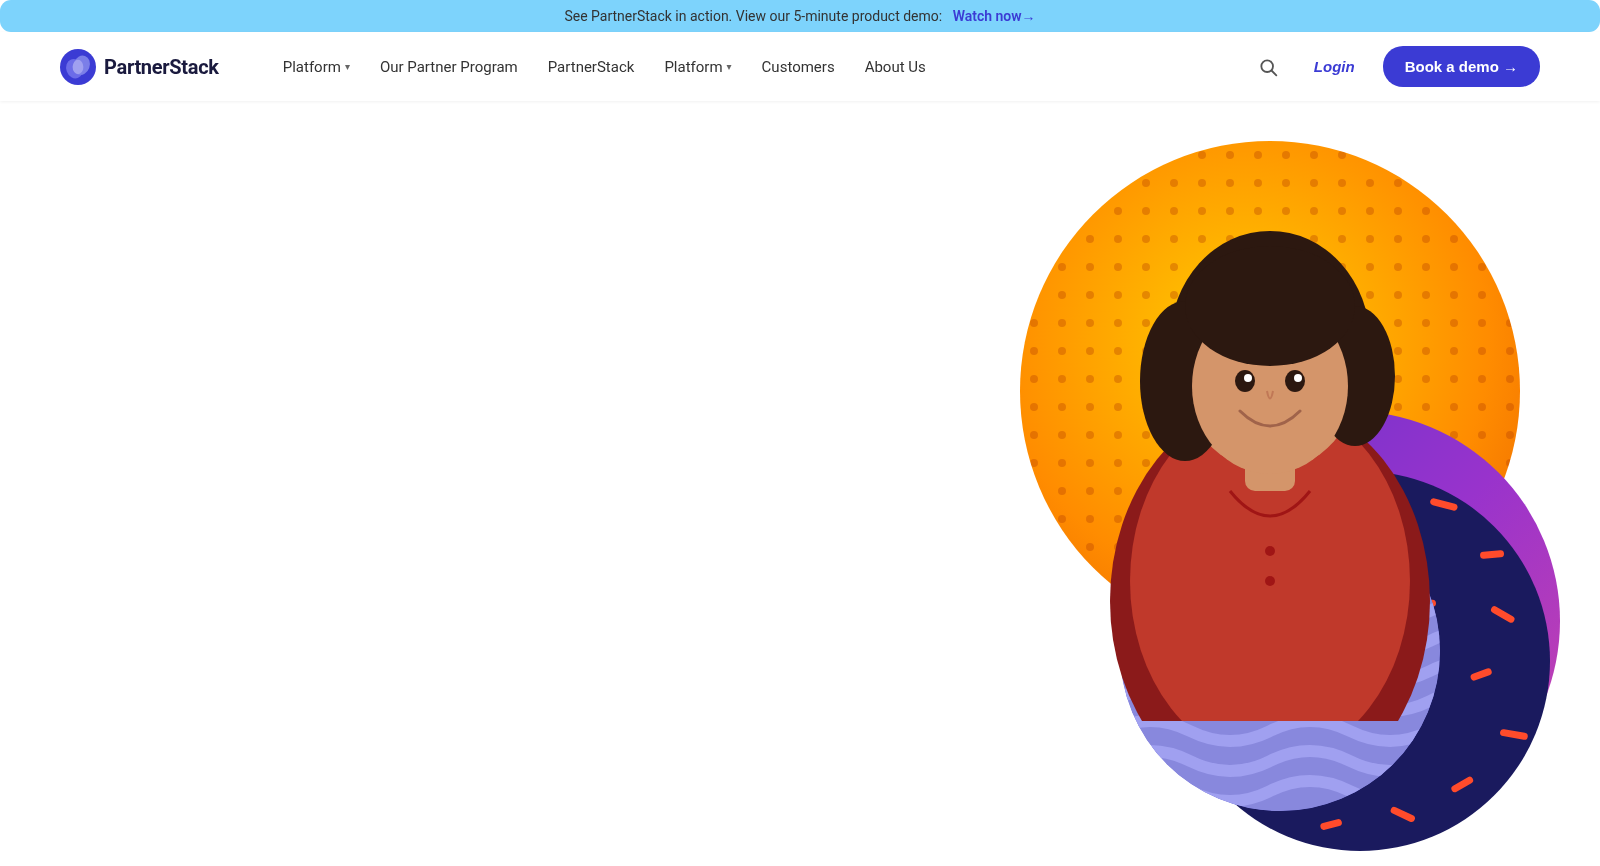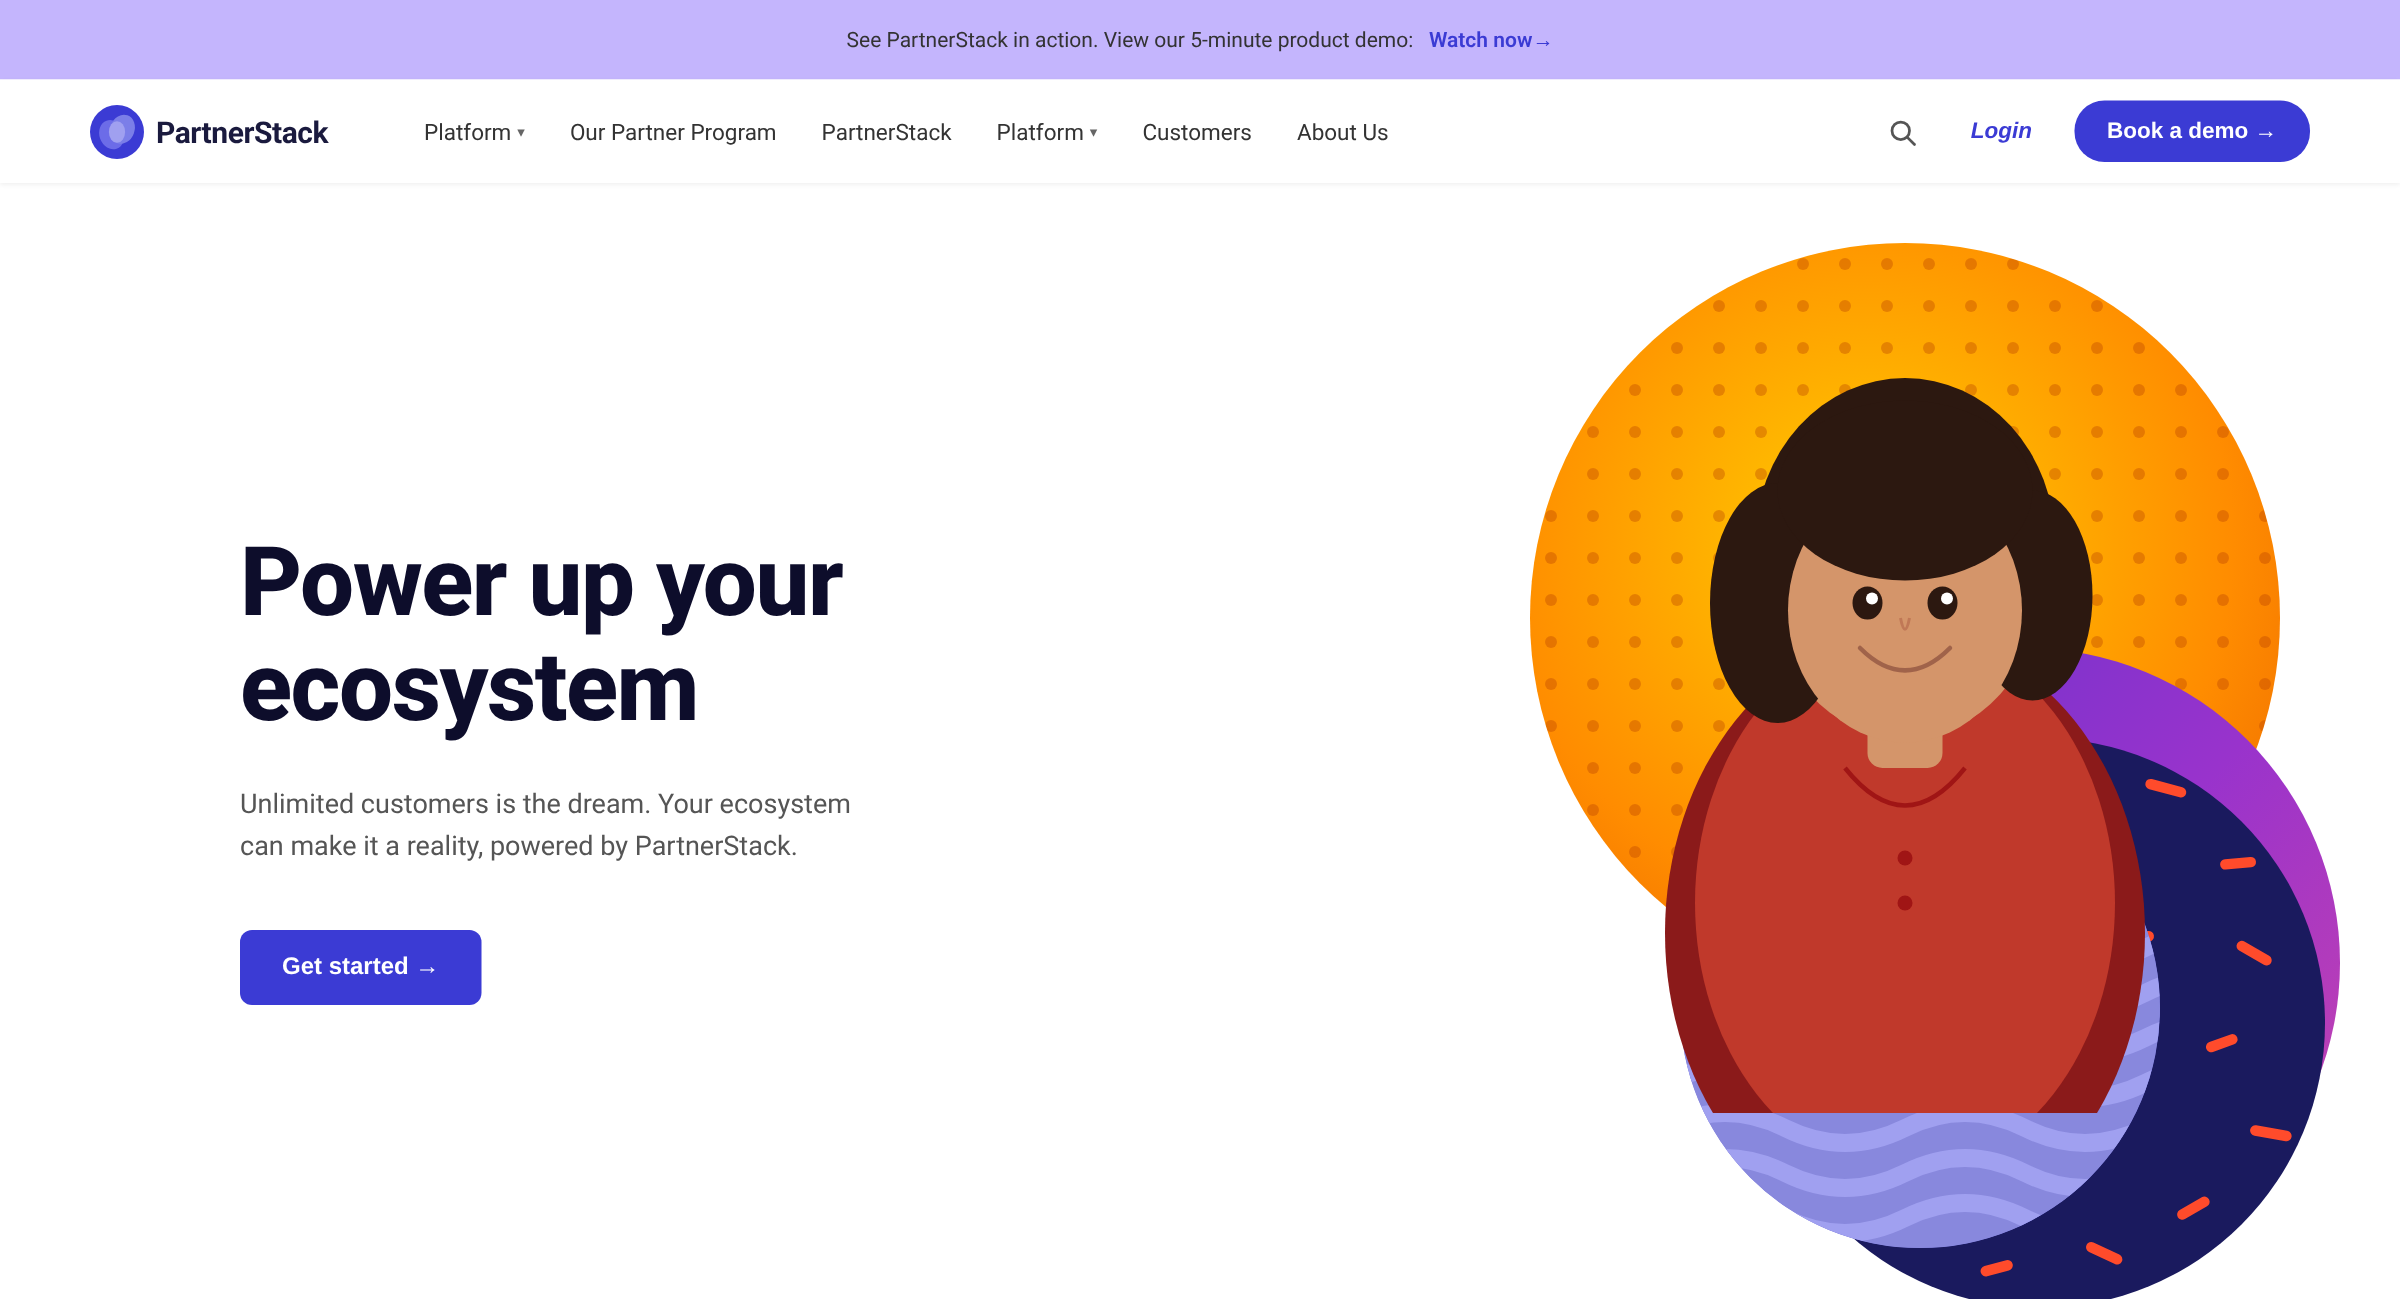--- a/index.html
+++ b/index.html
@@ -1,24 +1,25 @@
 <!DOCTYPE html>
 <html><head>
   <meta charset="utf-8">
   <style>
     * { margin: 0; padding: 0; box-sizing: border-box; }
     body { font-family: -apple-system, BlinkMacSystemFont, 'Segoe UI', Roboto, sans-serif; background: #fff; overflow-x: hidden; }
 
     
     .top-banner {
-      background: #c4b5fd;
+      background: #7dd3fc;
       text-align: center;
-      padding: 18px 20px;
+      padding: 8px 20px;
       font-size: 14px;
       color: #333;
+      border-radius: 11px;
     }
     .top-banner a {
       color: #3b3bd4;
       font-weight: 600;
       text-decoration: none;
     }
 
     
     nav {
       display: flex;
@@ -209,30 +210,20 @@
       </svg>
     </button>
     <button class="login-btn">Login</button>
     <button class="book-demo-btn">
       <span>Book a demo →</span>
     </button>
   </div>
 </nav>
 
 <section class="hero">
-  <div class="hero-content">
-    <h1 class="hero-title">
-      <span>Power up your</span><br>
-      <span>ecosystem</span>
-    </h1>
-    <p class="hero-subtitle">Unlimited customers is the dream. Your ecosystem can make it a reality, powered by PartnerStack.</p>
-    <button class="get-started-btn">
-      <span>Get started →</span>
-    </button>
-  </div>
 
   <div style="position:absolute; right:0; top:0; width:700px; height:100%; pointer-events:none;">
 
     <div style="position:absolute; right:80px; top:40px; width:500px; height:500px; border-radius:50%; background: radial-gradient(circle at 45% 40%, #ffcc00, #ff8c00 60%, #e65c00); z-index:1;">
 
       <svg width="500" height="500" viewBox="0 0 500 500" style="position:absolute;top:0;left:0;border-radius:50%;overflow:hidden;">
         <defs>
           <pattern id="dots" x="0" y="0" width="28" height="28" patternUnits="userSpaceOnUse">
             <circle cx="14" cy="14" r="4" fill="rgba(180,60,0,0.35)"></circle>
           </pattern>

